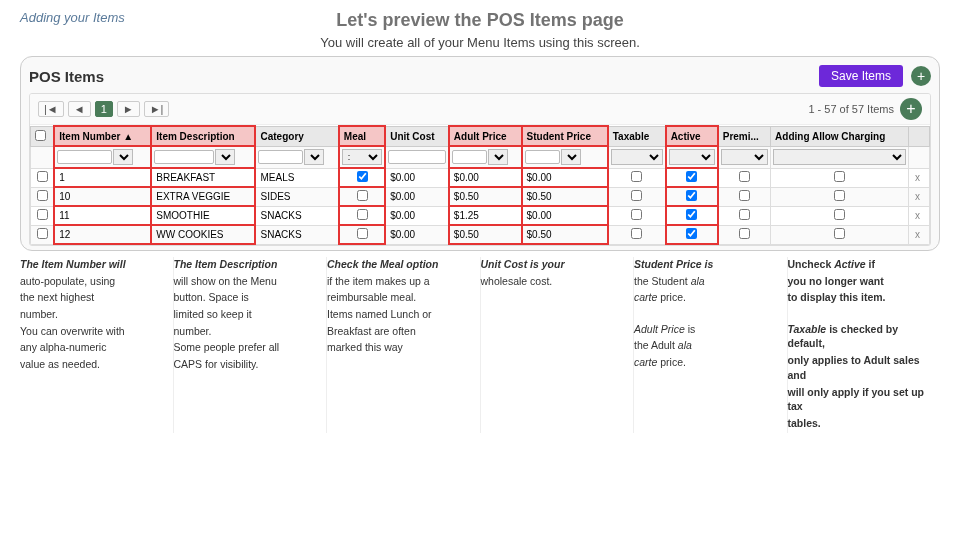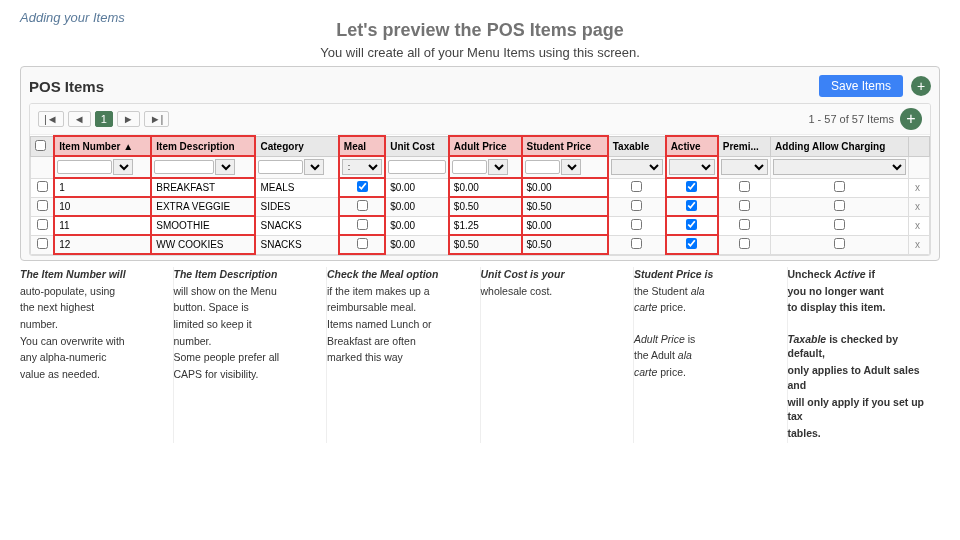--- a/index.html
+++ b/index.html
@@ -10,21 +10,21 @@
       height: 540px;
       overflow: hidden;
       font-size: 12px;
     }
 
     
     .page-header {
       display: flex;
       flex-direction: column;
       align-items: center;
-      padding: 20px 20px 6px;
+      padding: 10px 20px 6px;
       position: relative;
     }
     .adding-your-items {
       position: absolute;
       left: 20px;
       top: 10px;
       color: #5a7a9a;
       font-size: 13px;
       font-style: italic;
     }
@@ -36,37 +36,37 @@
     .subtitle {
       font-size: 13px;
       color: #444;
       margin-top: 4px;
     }
 
     
     .pos-items-container {
       margin: 0 20px;
       border: 1px solid #ccc;
-      border-radius: 4px;
+      border-radius: 12px;
       background: #f9f9f9;
       padding: 8px 8px 4px;
     }
     .pos-items-header {
       display: flex;
       align-items: center;
       justify-content: space-between;
       margin-bottom: 6px;
     }
     .pos-items-title {
       font-size: 15px;
       font-weight: bold;
       color: #333;
     }
     .save-items-btn {
-      background: #3b82f6;
+      background: #6d28d9;
       color: #fff;
       border: none;
       padding: 4px 12px;
       border-radius: 3px;
       font-size: 12px;
       cursor: pointer;
     }
     .green-circle-btn {
       background: #4a7c59;
       color: #fff;

